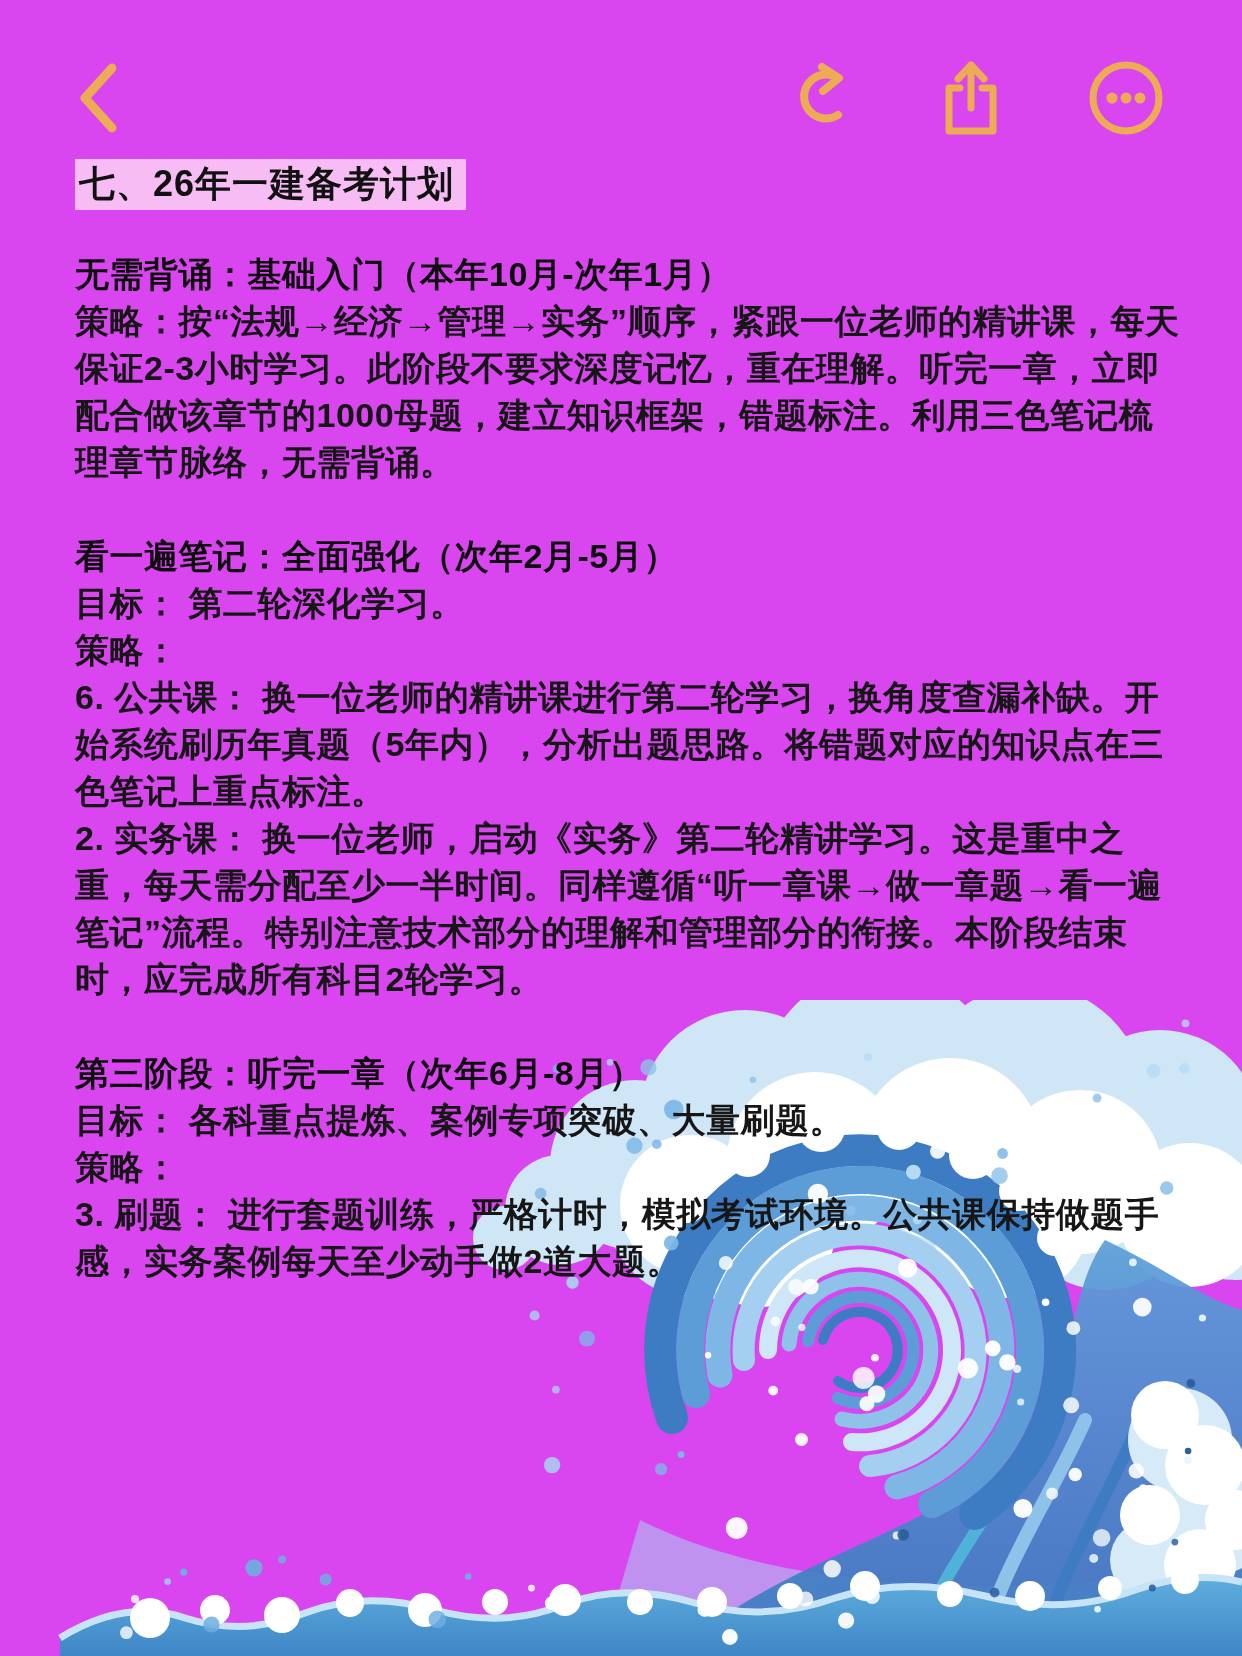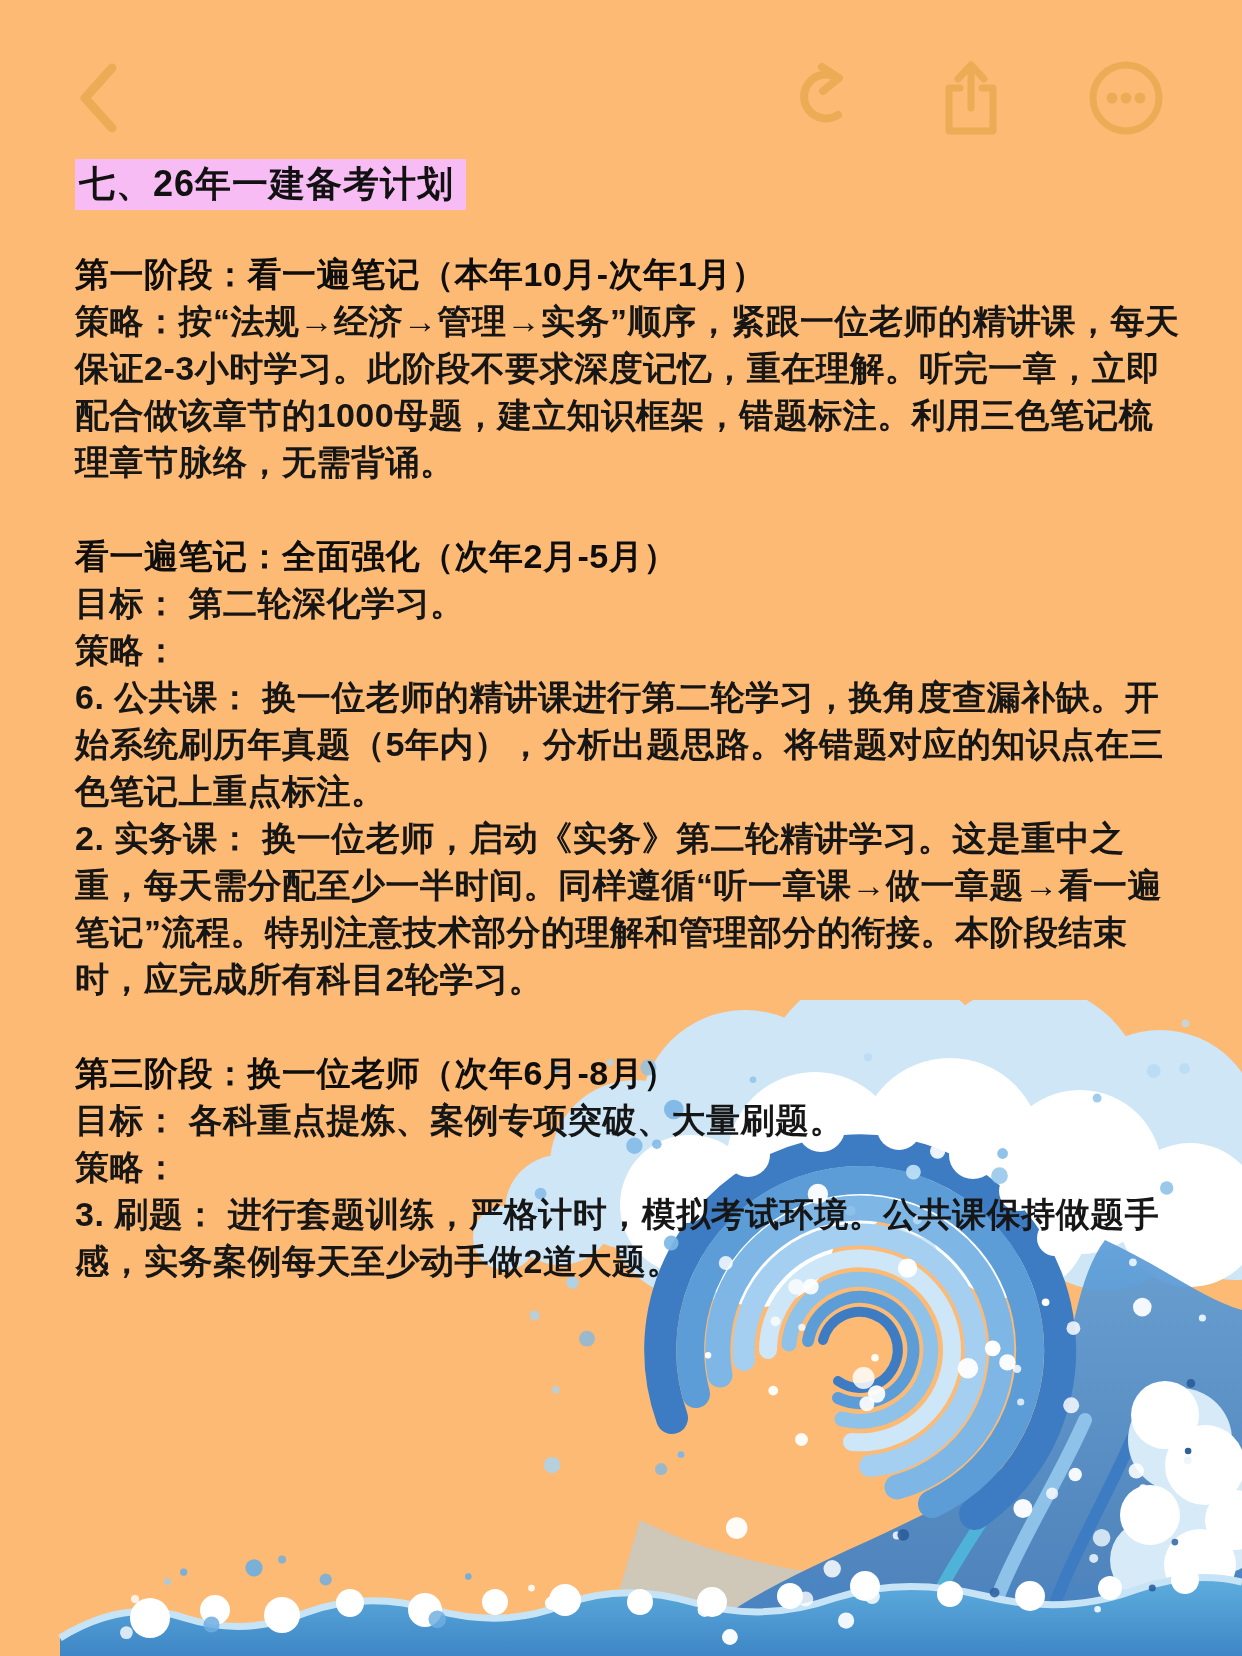--- a/index.html
+++ b/index.html
@@ -1,19 +1,19 @@
 <!DOCTYPE html>
 <html><head>
 <meta charset="utf-8">
 <style>
   html,body{margin:0;padding:0;background:#ffffff;}
   .page{
     position:relative;
     width:1242px;height:1656px;
-    background:#fdba74;
+    background:#d946ef;
     overflow:hidden;
     font-family:"Liberation Sans","DejaVu Sans",sans-serif;
   }
   
   .wave-wrap{
     position:absolute;left:0;top:1000px;width:1242px;height:656px;
     z-index:0;pointer-events:none;
   }
   
   .toolbar{
@@ -287,33 +287,33 @@
         </span>
       </button>
     </div>
   </header>
 
   <main class="content">
     <h1 class="note-title"><mark>七、26年一建备考计划</mark></h1>
 
     <div class="body-text">
       <section class="section">
-        <h2>第一阶段：看一遍笔记（本年10月-次年1月）</h2>
+        <h2>无需背诵：基础入门（本年10月-次年1月）</h2>
         <p>策略：按“法规→经济→管理→实务”顺序，紧跟一位老师的精讲课，每天保证2-3小时学习。此阶段不要求深度记忆，重在理解。听完一章，立即配合做该章节的1000母题，建立知识框架，错题标注。利用三色笔记梳理章节脉络，无需背诵。</p>
       </section>
 
       <section class="section">
         <h2>看一遍笔记：全面强化（次年2月-5月）</h2>
         <p>目标： 第二轮深化学习。</p>
         <p>策略：</p>
         <p>6. 公共课： 换一位老师的精讲课进行第二轮学习，换角度查漏补缺。开始系统刷历年真题（5年内），分析出题思路。将错题对应的知识点在三色笔记上重点标注。</p>
         <p>2. 实务课： 换一位老师，启动《实务》第二轮精讲学习。这是重中之重，每天需分配至少一半时间。同样遵循“听一章课→做一章题→看一遍笔记”流程。特别注意技术部分的理解和管理部分的衔接。本阶段结束时，应完成所有科目2轮学习。</p>
       </section>
 
       <section class="section">
-        <h2>第三阶段：换一位老师（次年6月-8月）</h2>
+        <h2>第三阶段：听完一章（次年6月-8月）</h2>
         <p>目标： 各科重点提炼、案例专项突破、大量刷题。</p>
         <p>策略：</p>
         <p>3. 刷题： 进行套题训练，严格计时，模拟考试环境。公共课保持做题手感，实务案例每天至少动手做2道大题。</p>
       </section>
     </div>
   </main>
 </div>
 
 </body></html>

